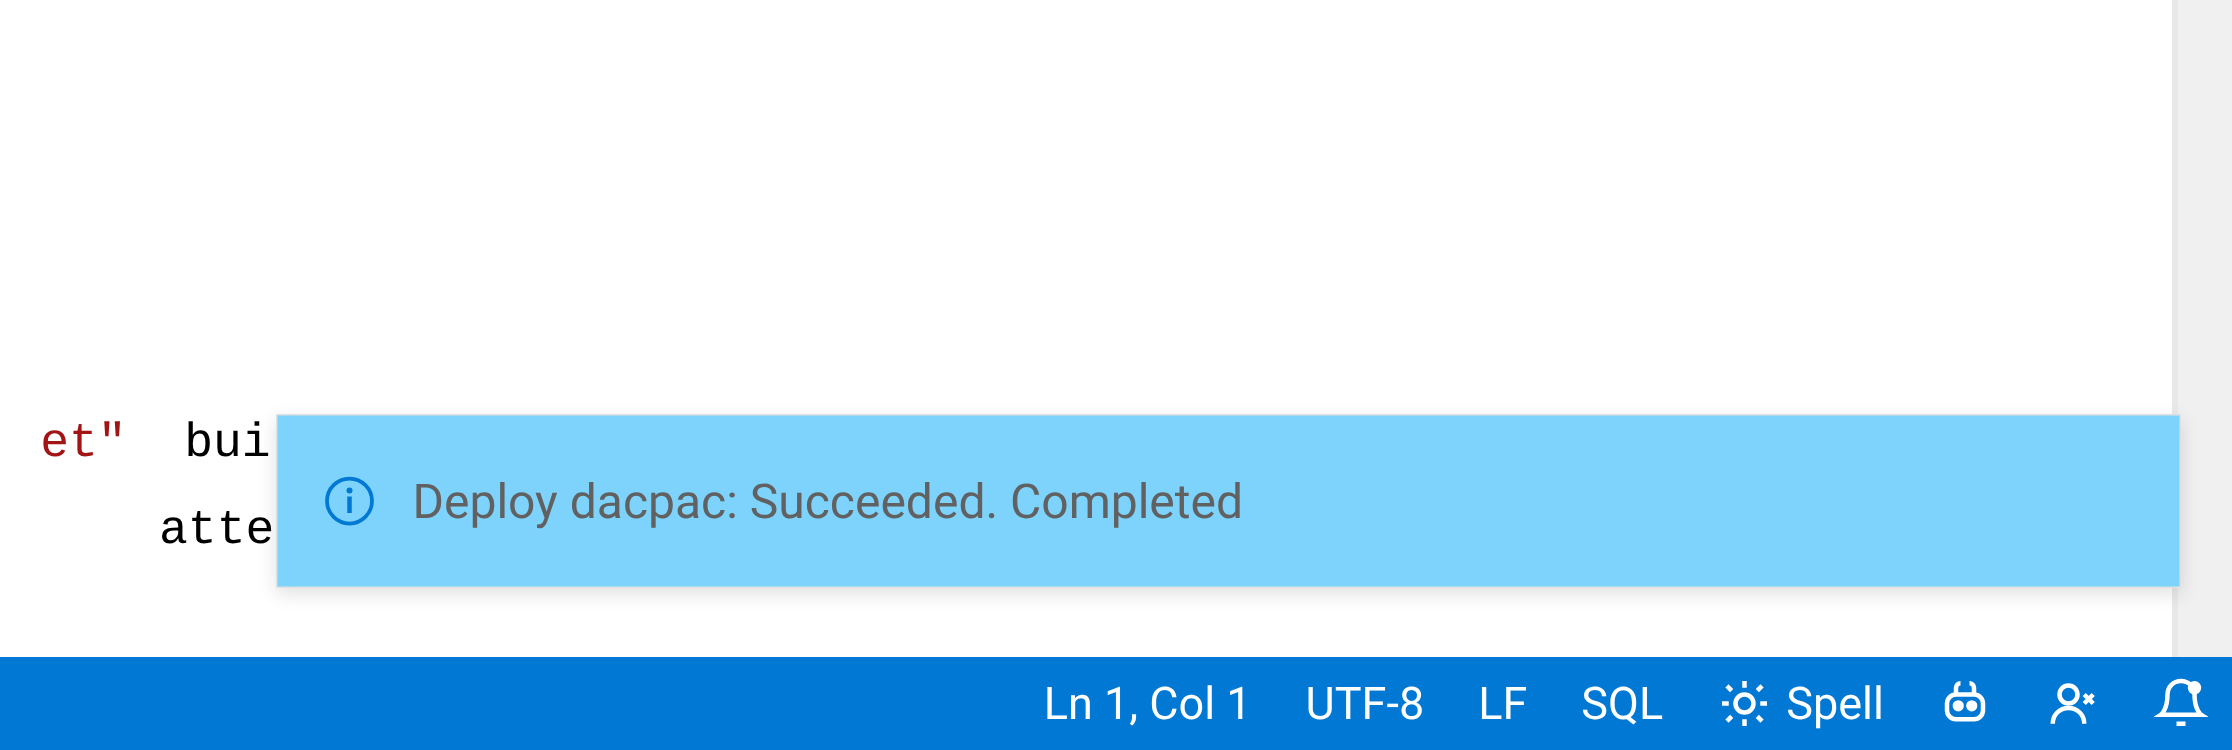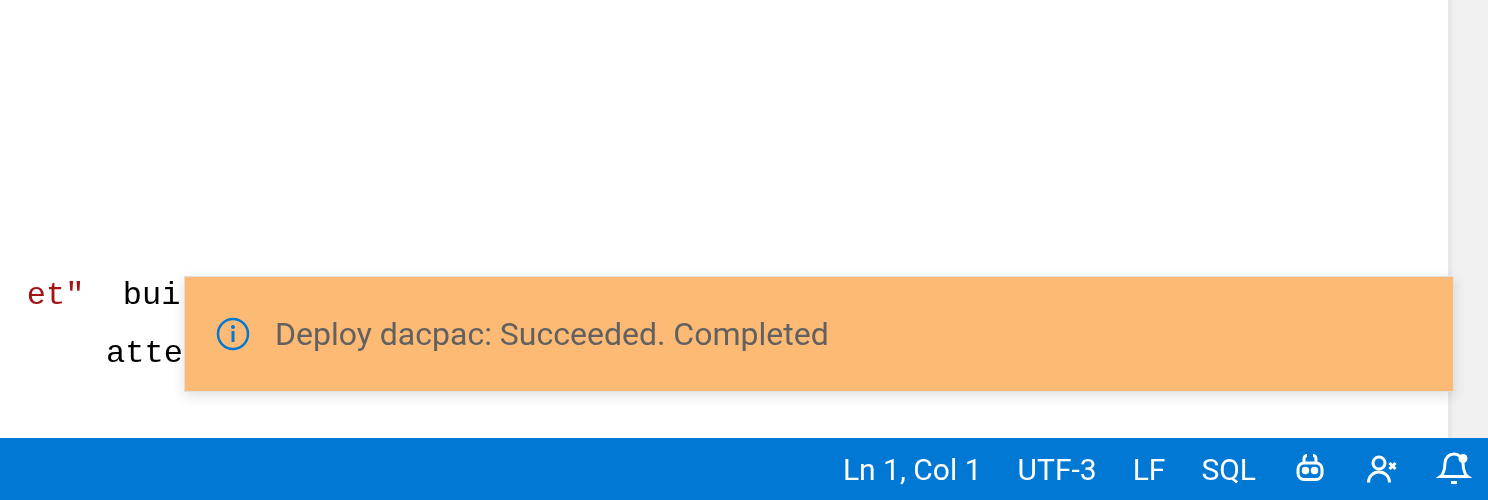--- a/index.html
+++ b/index.html
@@ -59,21 +59,21 @@
       width: 4px;
       bottom: 62px;
       background: #e8e8e8;
     }
     .notification-toast {
       position: absolute;
       top: 276px;
       left: 184px;
       right: 34px;
       height: 116px;
-      background: #fdba74;
+      background: #7dd3fc;
       border: 1px solid #e0e0e0;
       box-shadow: 0 4px 12px rgba(0,0,0,0.12);
       display: flex;
       align-items: center;
       padding: 0 30px;
       gap: 24px;
     }
     .info-icon-wrapper {
       position: relative;
       width: 36px;
@@ -146,27 +146,36 @@
     </svg>
   </div>
   <div class="notification-text">Deploy dacpac: Succeeded. Completed</div>
 </div>
 
 <div class="status-bar">
   <div class="status-item">
     <span>Ln 1, Col 1</span>
   </div>
   <div class="status-item">
-    <span>UTF-3</span>
+    <span>UTF-8</span>
   </div>
   <div class="status-item">
     <span>LF</span>
   </div>
   <div class="status-item">
     <span>SQL</span>
+  </div>
+  <div class="status-item">
+    <span class="status-icon">
+      <svg viewBox="0 0 24 24" stroke-width="2">
+        <circle cx="12" cy="12" r="4"></circle>
+        <path d="M12 2v3M12 19v3M4.2 4.2l2.1 2.1M17.7 17.7l2.1 2.1M2 12h3M19 12h3M4.2 19.8l2.1-2.1M17.7 6.3l2.1-2.1"></path>
+      </svg>
+    </span>
+    <span>Spell</span>
   </div>
   <div class="status-item">
     <span class="status-icon">
       <svg viewBox="0 0 24 24" stroke-width="2">
         <rect x="4" y="8" width="16" height="11" rx="4"></rect>
         <circle cx="9" cy="13" r="1.5" fill="#ffffff"></circle>
         <circle cx="15" cy="13" r="1.5" fill="#ffffff"></circle>
         <path d="M8 8V5a2 2 0 012-2M16 8V5a2 2 0 00-2-2"></path>
       </svg>
     </span>

